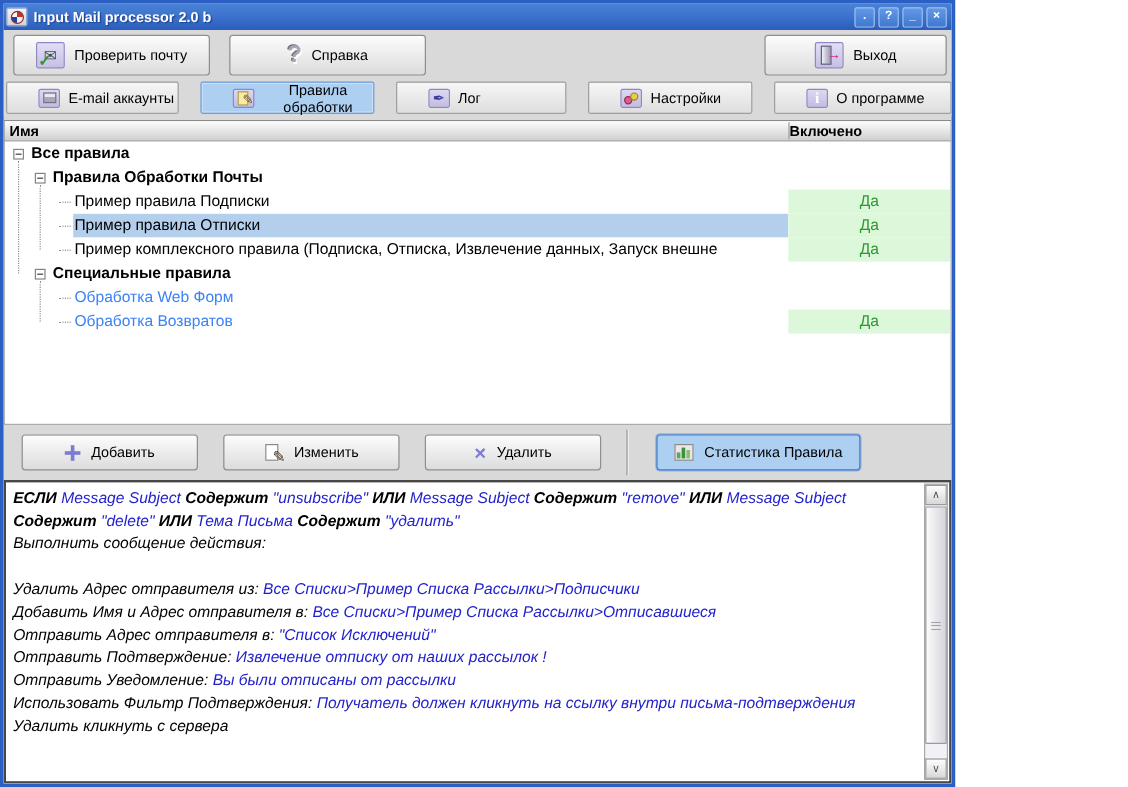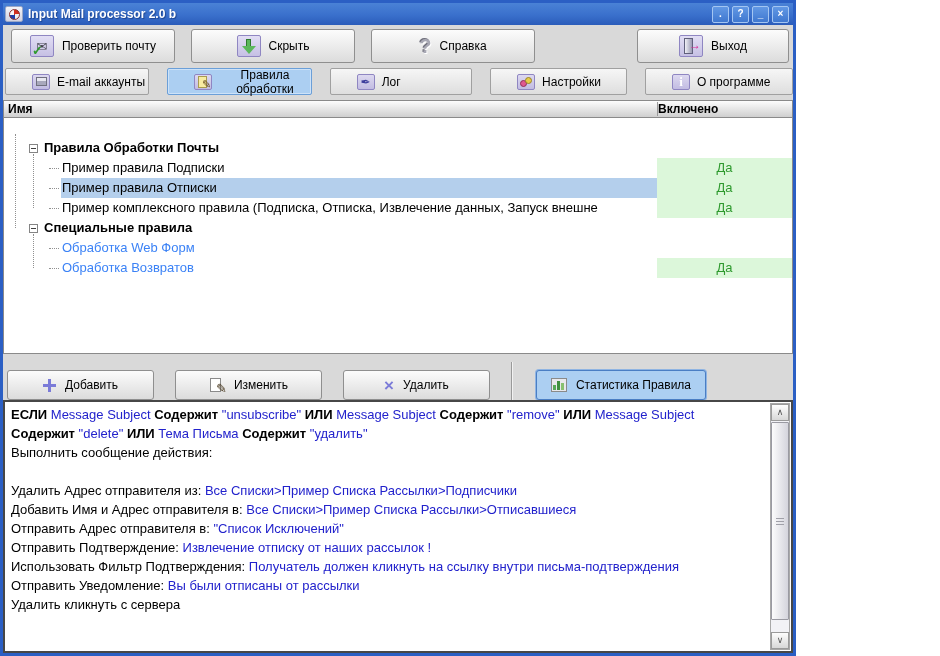--- a/index.html
+++ b/index.html
@@ -113,21 +113,21 @@
   .expbox .minus { position: absolute; left: 1px; top: 3px; width: 5px; height: 1px; background: #404040; }
   .stub { flex: 0 0 10px; width: 10px; border-top: 1px dotted #909090; margin-right: 2px; }
   .lab { font-size: 13px; color: #000; flex: 1; line-height: 20px; padding-left: 1px; }
   .lab.b { font-weight: bold; }
   .lab.blue { color: #3b82f6; }
   .lab.sel { background: #b4cfec; }
   .encell { position: absolute; left: 653px; right: 0; top: 0; height: 20px; text-align: center;
     font-size: 13px; line-height: 20px; color: #2f9a2f; }
   .encell.on { background: #dcf7da; }
   
-  .action-panel { height: 46px; flex: 0 0 46px; display: flex; align-items: flex-end; background: #d9d9d9; padding-left: 4px; }
+  .action-panel { height: 46px; flex: 0 0 46px; display: flex; align-items: center; background: #d9d9d9; padding-left: 15px; }
   .abtn {
     height: 30px; width: 147px; margin-right: 21px;
     background: linear-gradient(180deg,#fcfcfc,#dcdcdc);
     border: 1px solid #8f8f8f; border-radius: 3px;
     display: inline-flex; align-items: center; justify-content: center; gap: 9px;
     font-size: 12px; font-family: "Liberation Sans", sans-serif;
   }
   .vsep { width: 1px; height: 38px; background: #9a9a9a; box-shadow: 1px 0 0 #f2f2f2; margin: 0 24px 0 0; }
   .abtn.stats { width: 170px; background: #accff2; border: 1px solid #4a7ec4; box-shadow: 0 0 0 1px #8fb4e2; }
   .plus-icon { position: relative; width: 13px; height: 13px; display: inline-block; }
@@ -138,21 +138,21 @@
   .edit-icon .sheet { position: absolute; left: 1px; top: 1px; width: 11px; height: 14px; background: #fff; border: 1px solid #8a8a8a; }
   .edit-icon .pnc2 { position: absolute; right: -2px; bottom: -2px; font-size: 13px; color: #4a3a20; line-height: 1; font-style: normal; }
   .x-icon { font-size: 17px; font-weight: bold; color: #7b7bd8; line-height: 1; }
   .chart-icon { width: 16px; height: 14px; background: #e8e8ec; border: 1px solid #8a8a8a; display: inline-flex; align-items: flex-end; justify-content: center; gap: 1px; padding: 1px; }
   .chart-icon i { display: block; width: 3px; }
   .chart-icon i:nth-child(1) { height: 5px; background: #58a858; }
   .chart-icon i:nth-child(2) { height: 9px; background: #3f8f3f; }
   .chart-icon i:nth-child(3) { height: 7px; background: #88c070; }
   
   .details { flex: 1; background: #ffffff; border: 2px solid #474747; position: relative; overflow: hidden; }
-  .rich { padding: 3px 30px 3px 6px; font-size: 13px; line-height: 19px; color: #000; }
+  .rich { padding: 3px 30px 3px 6px; font-size: 13px; line-height: 19px; color: #000; font-style: italic; }
   .rline { min-height: 19px; }
   .sb { font-weight: bold; color: #000; }
   .sl { color: #2222cc; }
   .sp2 { color: #000; }
   .vscroll { position: absolute; right: 1px; top: 1px; bottom: 1px; width: 20px;
     background: #f2f2f6; border: 1px solid #a8a8a8; display: flex; flex-direction: column; }
   .sbtn { flex: 0 0 17px; height: 17px; background: linear-gradient(180deg,#fdfdfd,#d8d8d8);
     border: 1px solid #9a9a9a; font-size: 9px; color: #555; display: flex; align-items: center; justify-content: center; line-height: 1; }
   .sthumb { flex: 0 0 198px; margin: 1px 0; background: linear-gradient(90deg,#fcfcfc,#d4d4dc);
     border: 1px solid #9a9aa2; border-radius: 1px; display: flex; align-items: center; justify-content: center; }
@@ -179,29 +179,20 @@
 
   <div class="toolbar">
     <button class="tbtn">
       <span class="ticon-frame">
         <span class="env">✉</span>
         <span class="chk">✓</span>
       </span>
       <span>Проверить почту</span>
     </button>
     <button class="tbtn">
-      <span class="ticon-frame">
-        <span class="hide-arrow">
-            <span class="stem"></span>
-            <span class="tri"></span>
-          </span>
-      </span>
-      <span>Скрыть</span>
-    </button>
-    <button class="tbtn">
       <span class="big-q">?</span>
       <span>Справка</span>
     </button>
     <button class="tbtn exit">
       <span class="door-icon">
         <span class="door"></span>
         <span class="doorarrow">→</span>
       </span>
       <span>Выход</span>
     </button>
@@ -245,20 +236,27 @@
   <div class="grid">
     <div class="grid-header">
       <span class="col-name">Имя</span>
       <span class="col-enabled">Включено</span>
     </div>
     <div class="tree">
       <div class="vline vl1"></div>
       <div class="vline vl2"></div>
       <div class="vline vl3"></div>
     <div class="trow">
+          <div class="namecol">
+            <span class="sp" style="flex: 0 0 7px;"></span>
+            <span class="expbox">
+              <i class="minus"></i>
+            </span>
+            <span class="lab b">Все правила</span>
+          </div>
           <div class="encell"></div>
         </div>
         <div class="trow">
           <div class="namecol">
             <span class="sp" style="flex: 0 0 25px;"></span>
             <span class="expbox">
               <i class="minus"></i>
             </span>
             <span class="lab b">Правила Обработки Почты</span>
           </div>
@@ -349,22 +347,22 @@
 
   <div class="details">
     <div class="rich">
         <div class="rline"><span class="sb">ЕСЛИ </span><span class="sl">Message Subject</span><span class="sb"> Содержит </span><span class="sl">"unsubscribe"</span><span class="sb"> ИЛИ </span><span class="sl">Message Subject</span><span class="sb"> Содержит </span><span class="sl">"remove"</span><span class="sb"> ИЛИ </span><span class="sl">Message Subject</span><span class="sb"> Содержит </span><span class="sl">"delete"</span><span class="sb"> ИЛИ </span><span class="sl">Тема Письма</span><span class="sb"> Содержит </span><span class="sl">"удалить"</span></div>
         <div class="rline"><span class="sp2">Выполнить сообщение действия:</span></div>
         <div class="rline">&nbsp;</div>
         <div class="rline"><span class="sp2">Удалить Адрес отправителя из: </span><span class="sl">Все Списки&gt;Пример Списка Рассылки&gt;Подписчики</span></div>
         <div class="rline"><span class="sp2">Добавить Имя и Адрес отправителя в: </span><span class="sl">Все Списки&gt;Пример Списка Рассылки&gt;Отписавшиеся</span></div>
         <div class="rline"><span class="sp2">Отправить Адрес отправителя в: </span><span class="sl">"Список Исключений"</span></div>
         <div class="rline"><span class="sp2">Отправить Подтверждение: </span><span class="sl">Извлечение отписку от наших рассылок !</span></div>
+        <div class="rline"><span class="sp2">Отправить Уведомление: </span><span class="sl">Вы были отписаны от рассылки</span></div>
         <div class="rline"><span class="sp2">Использовать Фильтр Подтверждения: </span><span class="sl">Получатель должен кликнуть на ссылку внутри письма-подтверждения</span></div>
-        <div class="rline"><span class="sp2">Отправить Уведомление: </span><span class="sl">Вы были отписаны от рассылки</span></div>
         <div class="rline"><span class="sp2">Удалить кликнуть с сервера</span></div>
       </div>
     <div class="vscroll">
       <div class="sbtn">∧</div>
       <div class="sthumb">
           <span class="grip"></span>
         </div>
       <div class="sfill"></div>
       <div class="sbtn">∨</div>
     </div>

